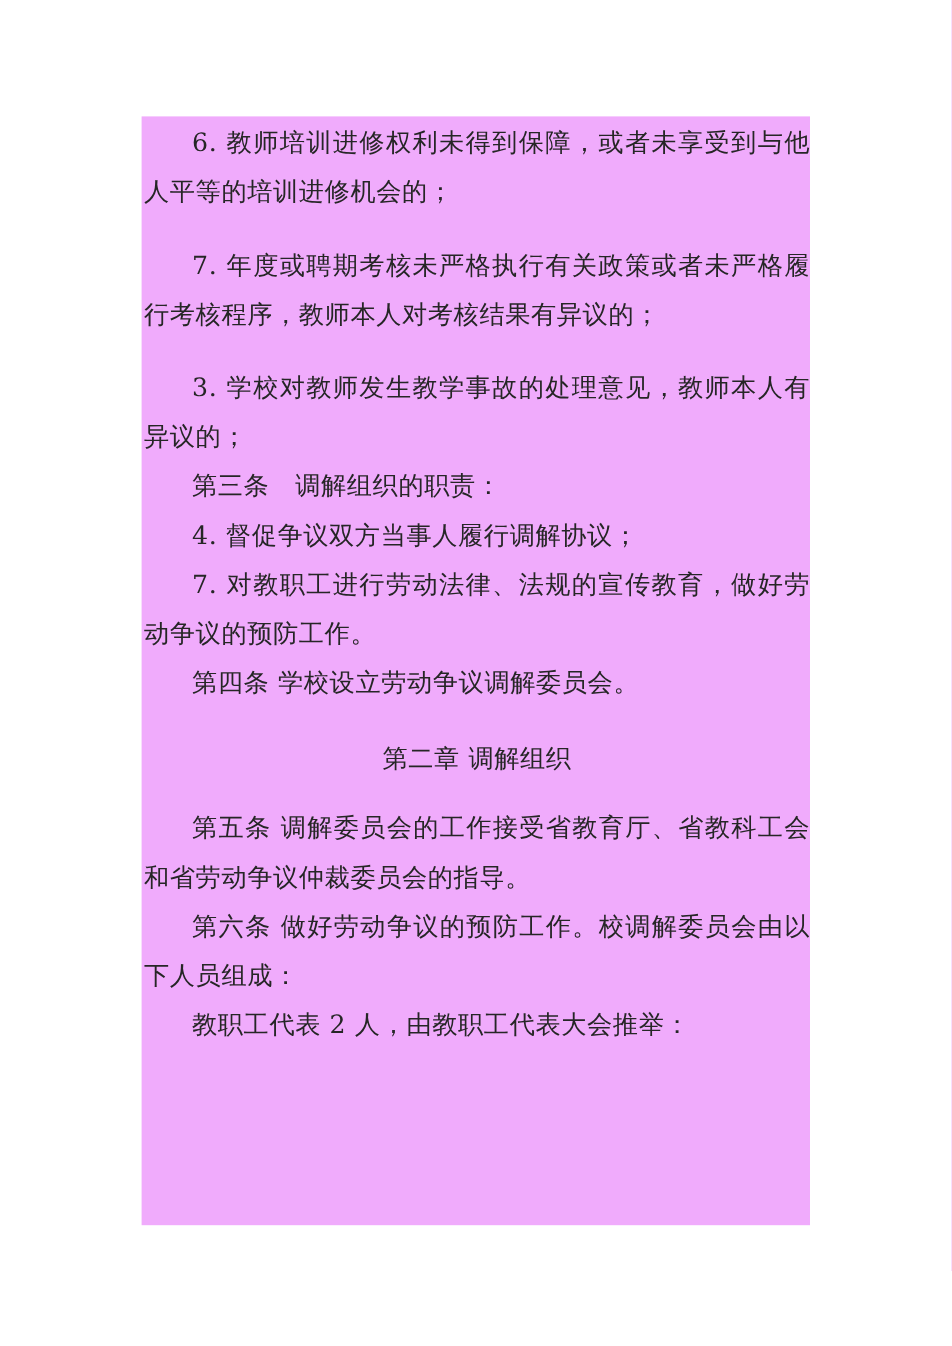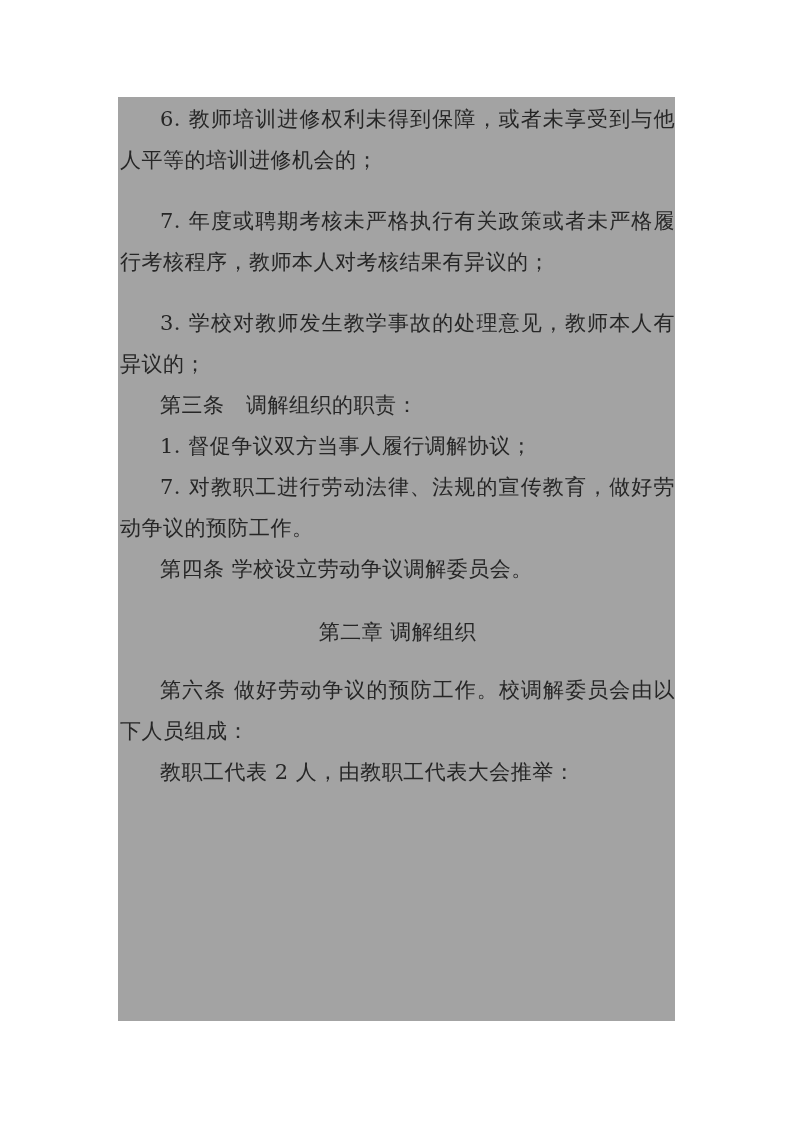--- a/index.html
+++ b/index.html
@@ -13,21 +13,21 @@
     background: #ffffff;
     font-family: "DejaVu Serif", serif;
     overflow: hidden;
   }
   .paper {
     position: absolute;
     left: 118px;
     top: 97px;
     width: 557px;
     height: 924px;
-    background: #a3a3a3;
+    background: #f0abfc;
     overflow: hidden;
     box-sizing: border-box;
     padding: 2px 0 0 2px;
   }
   .doc {
     width: 555px;
     color: #262626;
     font-size: 21px;
     line-height: 41px;
     letter-spacing: 0.5px;
@@ -49,20 +49,21 @@
 </style>
 </head>
 <body>
 
 <div class="paper">
   <div class="doc">
       <p class="para">6. 教师培训进修权利未得到保障，或者未享受到与他人平等的培训进修机会的；</p>
       <p class="para sp-large">7. 年度或聘期考核未严格执行有关政策或者未严格履行考核程序，教师本人对考核结果有异议的；</p>
       <p class="para sp-large">3. 学校对教师发生教学事故的处理意见，教师本人有异议的；</p>
       <p class="para">第三条　调解组织的职责：</p>
-      <p class="para">1. 督促争议双方当事人履行调解协议；</p>
+      <p class="para">4. 督促争议双方当事人履行调解协议；</p>
       <p class="para">7. 对教职工进行劳动法律、法规的宣传教育，做好劳动争议的预防工作。</p>
       <p class="para">第四条 学校设立劳动争议调解委员会。</p>
       <p class="para chapter">第二章 调解组织</p>
+      <p class="para">第五条 调解委员会的工作接受省教育厅、省教科工会和省劳动争议仲裁委员会的指导。</p>
       <p class="para">第六条 做好劳动争议的预防工作。校调解委员会由以下人员组成：</p>
       <p class="para">教职工代表 2 人，由教职工代表大会推举：</p>
     </div>
 </div>
 
 </body></html>

